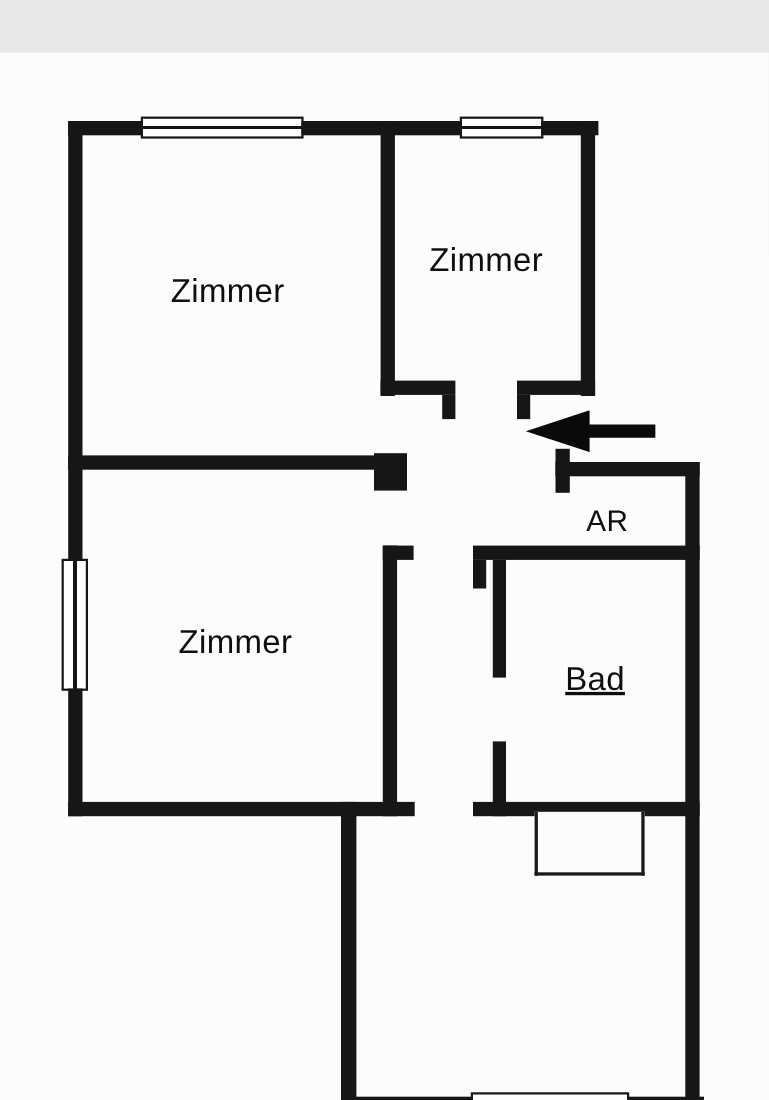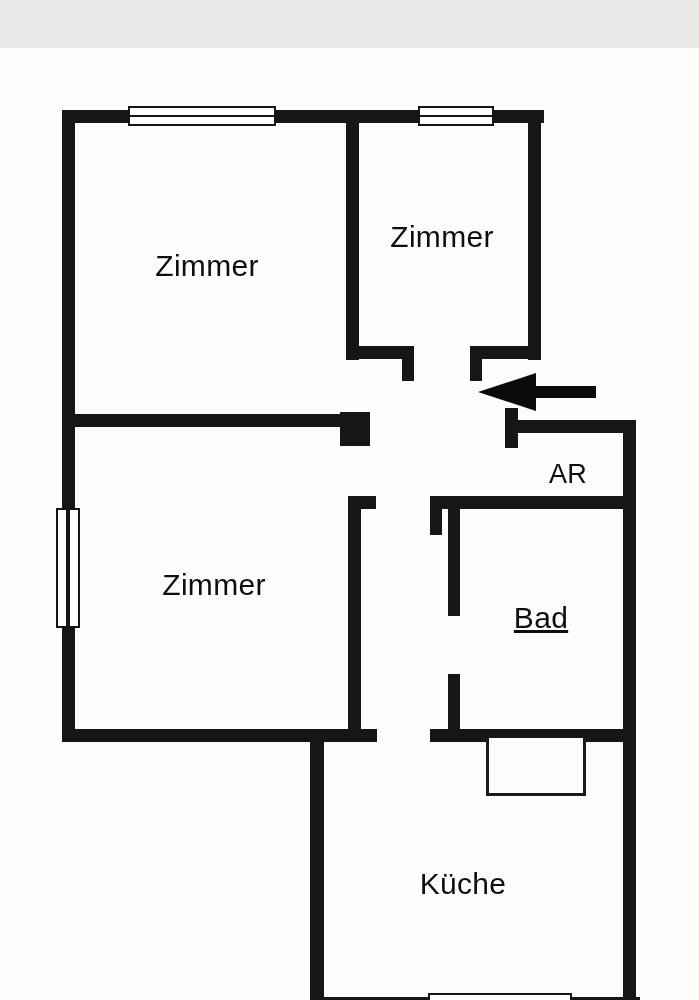--- a/index.html
+++ b/index.html
@@ -73,19 +73,18 @@
 
   <div class="arrow" style="left:478px;top:325px;width:118px;height:38px;">
     <svg width="118" height="38" viewBox="0 0 118 38" xmlns="http://www.w3.org/2000/svg">
       <polygon points="0,19 58,0 58,13 118,13 118,25 58,25 58,38" fill="#0a0a0a"></polygon>
     </svg>
   </div>
 
   <div class="room-label" style="left:207px;top:218px;">Zimmer</div>
   <div class="room-label" style="left:442px;top:189px;">Zimmer</div>
   <div class="room-label" style="left:214px;top:537px;">Zimmer</div>
-  <div class="room-label small" style="left:568px;top:426px;">AR</div>
+  <div class="room-label small" style="left:552px;top:426px;">AR</div>
   <div class="room-label" style="left:541px;top:570px;text-decoration:underline;">Bad</div>
-  <div class="room-label" style="left:463px;top:836px;">Küche</div>
 
   <div class="scan-line" style="left:112px;top:995px;width:587px;height:4px;"></div>
 
 </div>
 
 </body></html>

